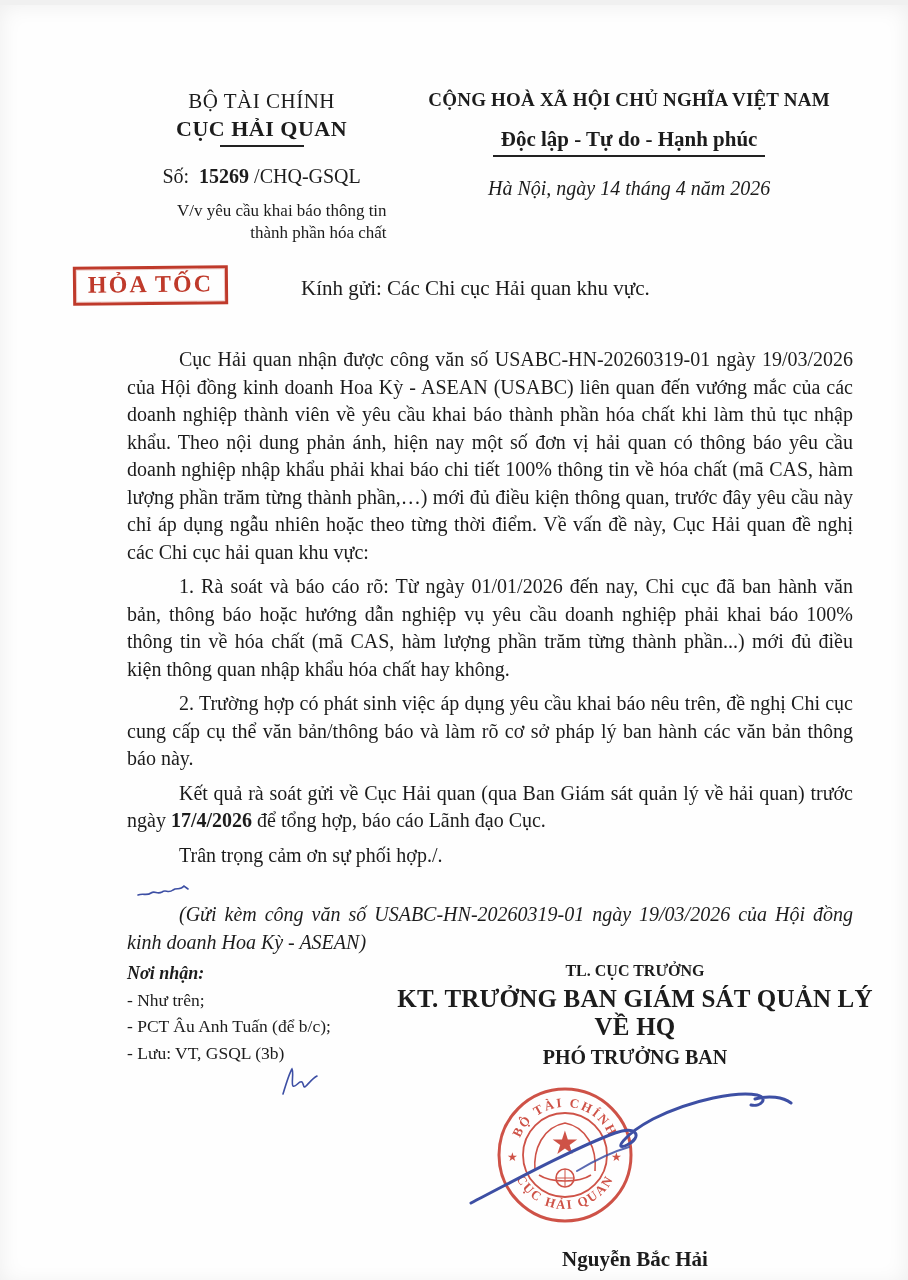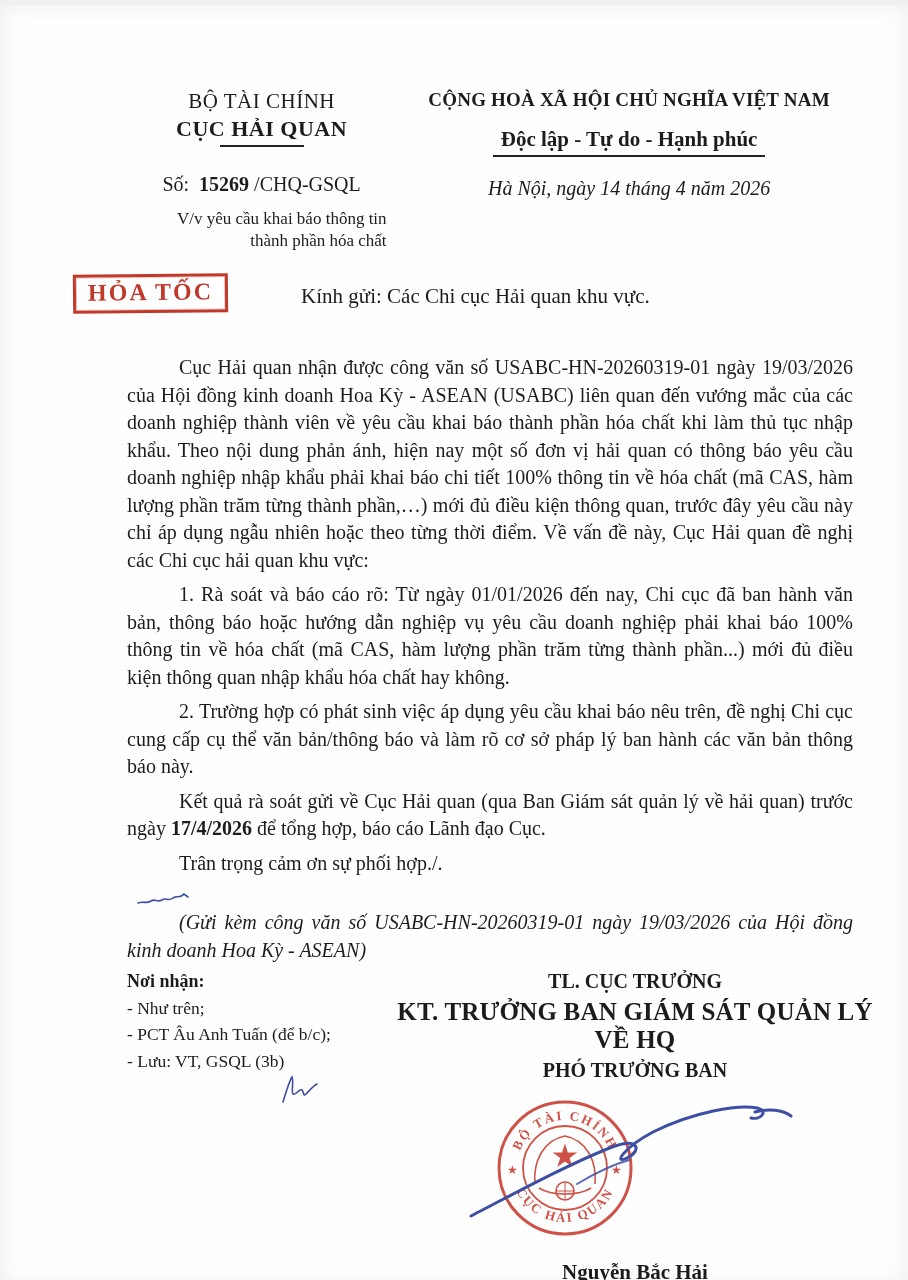--- a/index.html
+++ b/index.html
@@ -11,21 +11,21 @@
   }
   
   .hdr{display:flex;justify-content:space-between;padding:84px 55px 0 118px;}
   .hdr-left{width:295px;text-align:center;}
   .hdr-right{width:460px;text-align:center;}
   .org-parent{font-size:21px;letter-spacing:.5px;}
   .org-name{font-size:22px;font-weight:bold;margin-top:2px;letter-spacing:.5px;}
   .rule{border-top:2px solid #222;margin:3px auto 0;}
   .rule-org{width:84px;}
   .rule-motto{width:272px;}
-  .doc-number{font-size:20px;margin-top:26px;}
+  .doc-number{font-size:20px;margin-top:18px;}
   .doc-number b{font-weight:bold;}
   .doc-subject{font-size:17px;margin-top:12px;line-height:1.3;width:250px;margin-left:auto;margin-right:auto;text-align:right;}
   .nat-line1{font-size:19px;font-weight:bold;letter-spacing:.2px;}
   .nat-line2{font-size:21px;font-weight:bold;margin-top:16px;}
   .place-date{font-size:20px;font-style:italic;margin-top:20px;}
   
   .greet-row{position:relative;margin-top:26px;height:48px;}
   .stamp{
     position:absolute;left:73px;top:-4px;
     border:3px solid #bf3a2b;color:#bf3a2b;font-weight:bold;font-size:24px;
@@ -36,24 +36,24 @@
   
   .body-text{margin:28px 55px 0 127px;font-size:20px;line-height:27.5px;text-align:justify;}
   .body-text p{margin:0 0 7px;text-indent:52px;}
   .body-text .note{font-style:italic;margin-bottom:0;}
   .thanks-line{display:flex;align-items:flex-start;flex-direction:column;}
   .thanks-line p{margin-bottom:8px;}
   .paraph-sm{margin:4px 0 0 8px;flex:0 0 auto;}
   
   .footer{display:flex;margin-top:4px;}
   .recipients{width:268px;margin-left:127px;font-size:17.5px;line-height:1.5;}
-  .recipients .lbl{font-size:18px;font-weight:bold;}
+  .recipients .lbl{font-size:18px;font-weight:bold;font-style:italic;}
   .recip-paraph{margin:-2px 0 0 150px;}
   .sig-block{width:480px;margin-left:0;text-align:center;}
-  .sig-l1{font-size:20px;font-weight:bold;margin-top:2px;}
+  .sig-l1{font-size:16px;font-weight:bold;margin-top:2px;}
   .sig-l2{font-size:25px;font-weight:bold;margin-top:5px;letter-spacing:.2px;}
   .sig-l3{font-size:20px;font-weight:bold;margin-top:5px;}
   .seal-zone{position:relative;height:168px;margin-top:8px;}
   .seal-svg{position:absolute;left:98px;top:6px;}
   .sign-svg{position:absolute;left:62px;top:-2px;}
   .signer{font-size:21px;font-weight:bold;margin-top:2px;}
 </style>
 </head>
 <body>
 

